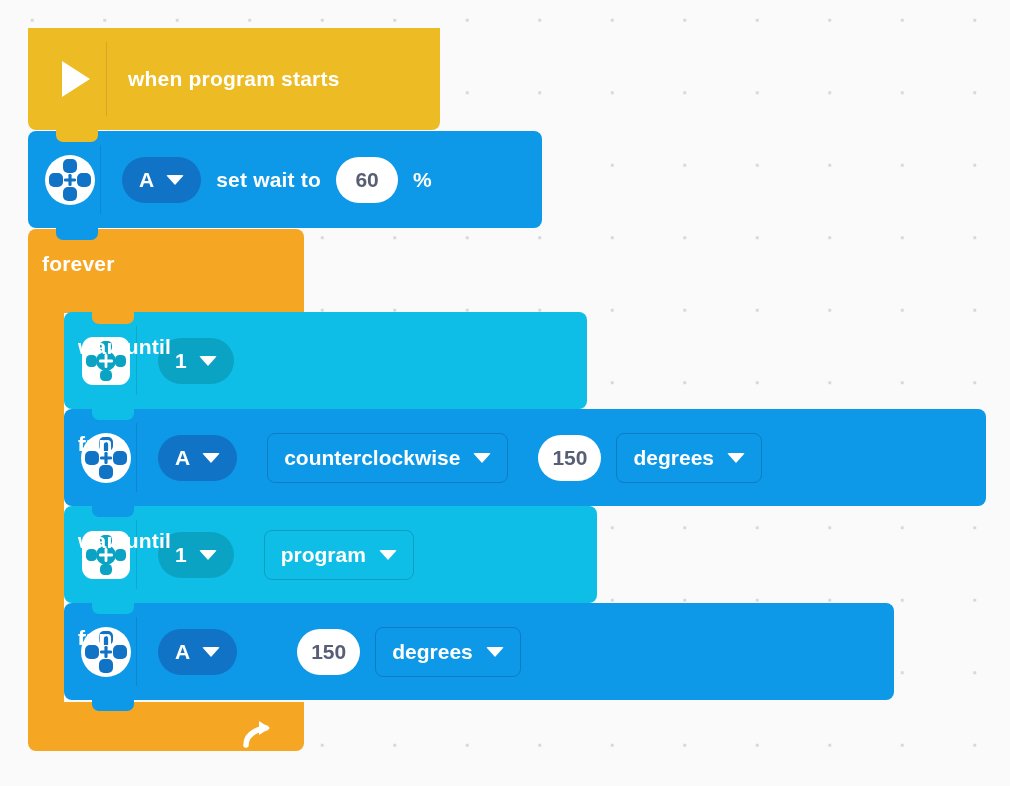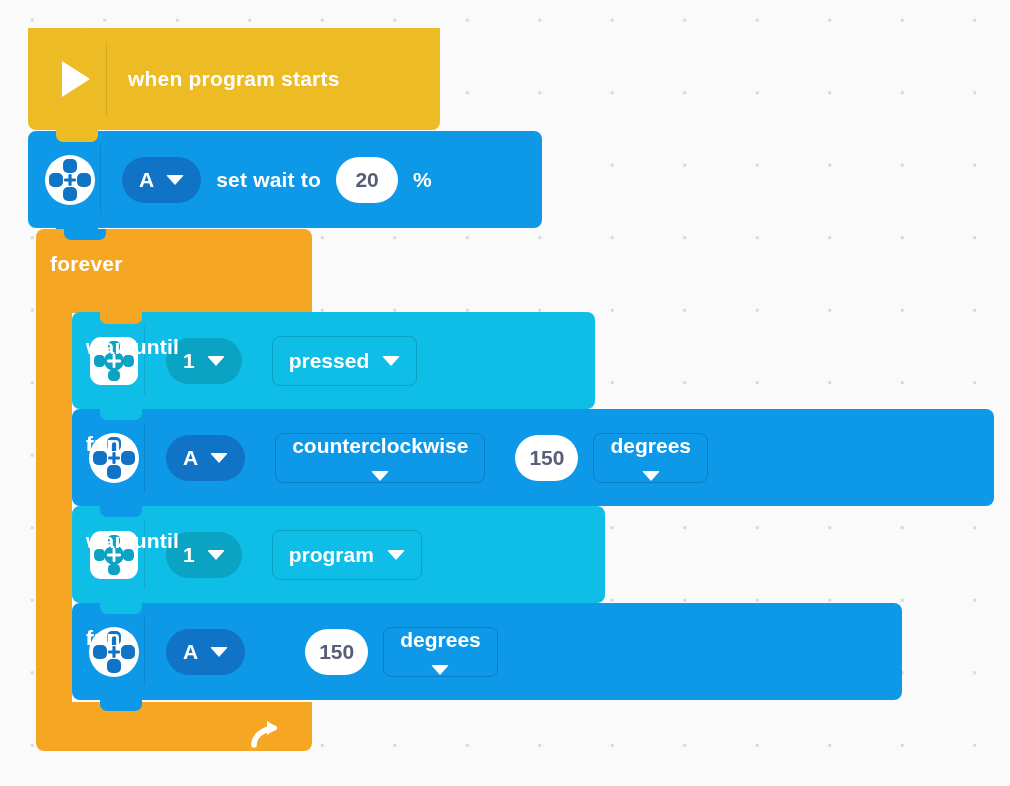--- a/index.html
+++ b/index.html
@@ -107,21 +107,21 @@
   
   #setspeed{left:28px;top:131px;width:514px;height:97px;}
   #setspeed .body{background:#0e98e8;}
   #setspeed .nub{background:#0e98e8;bottom:-11px;}
   #setspeed .notch-cut{
     position:absolute;left:28px;top:0;width:42px;height:11px;
     background:#edbb24;border-bottom-left-radius:7px;border-bottom-right-radius:7px;
   }
 
   
-  #forever{left:36px;top:229px;width:276px;height:522px;}
+  #forever{left:28px;top:229px;width:276px;height:522px;}
   #forever .cap{
     position:absolute;left:0;top:0;width:276px;height:84px;
     background:#f5a623;border-radius:8px 8px 0 0;
   }
   #forever .spine{
     position:absolute;left:0;top:84px;width:36px;height:389px;
     background:#f5a623;
   }
   #forever .foot{
     position:absolute;left:0;top:473px;width:276px;height:49px;
@@ -155,21 +155,21 @@
   #run1 {top:409px;width:922px;height:97px;}
   #run1 .notch-cut{position:absolute;left:28px;top:0;width:42px;height:11px;background:#0fbee6;border-radius:0 0 7px 7px;}
   #wait2{top:506px;width:533px;height:97px;}
   #wait2 .notch-cut{position:absolute;left:28px;top:0;width:42px;height:11px;background:#0e98e8;border-radius:0 0 7px 7px;}
   #run2 {top:603px;width:830px;height:97px;}
   #run2 .notch-cut{position:absolute;left:28px;top:0;width:42px;height:11px;background:#0fbee6;border-radius:0 0 7px 7px;}
   #run2 .nub{background:#0e98e8;bottom:-11px;}
 
   .dd-blue-solid{background:#1073c6;}
   .dd-cyan-solid{background:#0aa3c4;}
-  .dd-blue-out{background:#0e98e8;border:1.5px solid #0b7ec2;flex-direction:column;}
+  .dd-blue-out{background:#0e98e8;border:1.5px solid #0b7ec2;}
   .dd-cyan-out{background:#0fbee6;border:1.5px solid #0c9fc2;}
   .gap14{width:15px;flex:0 0 15px;}
 </style>
 </head>
 <body>
 
 <div id="canvas">
 
   <div class="blk" id="hat">
     <div class="body"></div>
@@ -204,21 +204,21 @@
       </div>
       <div class="sep"></div>
       <div class="gap14"></div>
       <span class="dd-solid dd-blue-solid">
         <span>A</span>
         <span class="caret"></span>
       </span>
       <div class="gap14"></div>
       <span class="lbl">set wait to</span>
       <div class="gap14"></div>
-      <span class="numoval">20</span>
+      <span class="numoval">60</span>
       <div class="gap14"></div>
       <span class="lbl">%</span>
     </div>
   </div>
 
   <div class="blk" id="forever">
     <div class="cap"></div>
     <div class="spine"></div>
     <div class="foot"></div>
     <div class="notch-cut"></div>
@@ -250,24 +250,20 @@
         </div>
         <div class="sep"></div>
         <div class="gap14"></div>
         <span class="dd-solid dd-cyan-solid">
           <span>1</span>
           <span class="caret"></span>
         </span>
         <div class="gap14"></div>
         <span class="lbl">wait until</span>
         <div class="gap14"></div>
-        <span class="dd-out dd-cyan-out">
-          <span>pressed</span>
-          <span class="caret"></span>
-        </span>
       </div>
     </div>
 
     <div class="blk inner blue" id="run1" style="position:absolute;left:36px;top:180px;">
       <div class="body"></div>
       <div class="notch-cut"></div>
       <div class="nub"></div>
       <div class="row">
         <div class="iconwrap">
           <svg width="52" height="52" viewBox="0 0 52 52">

